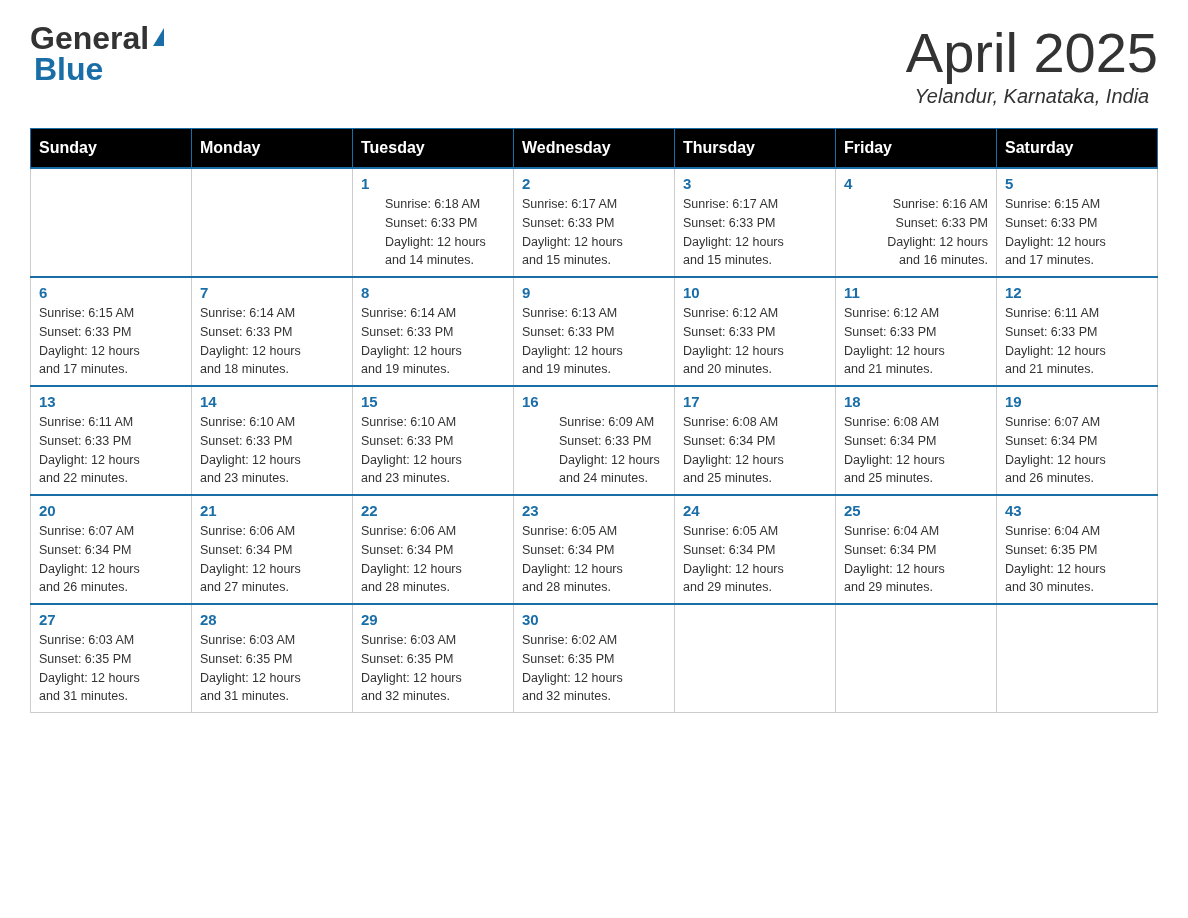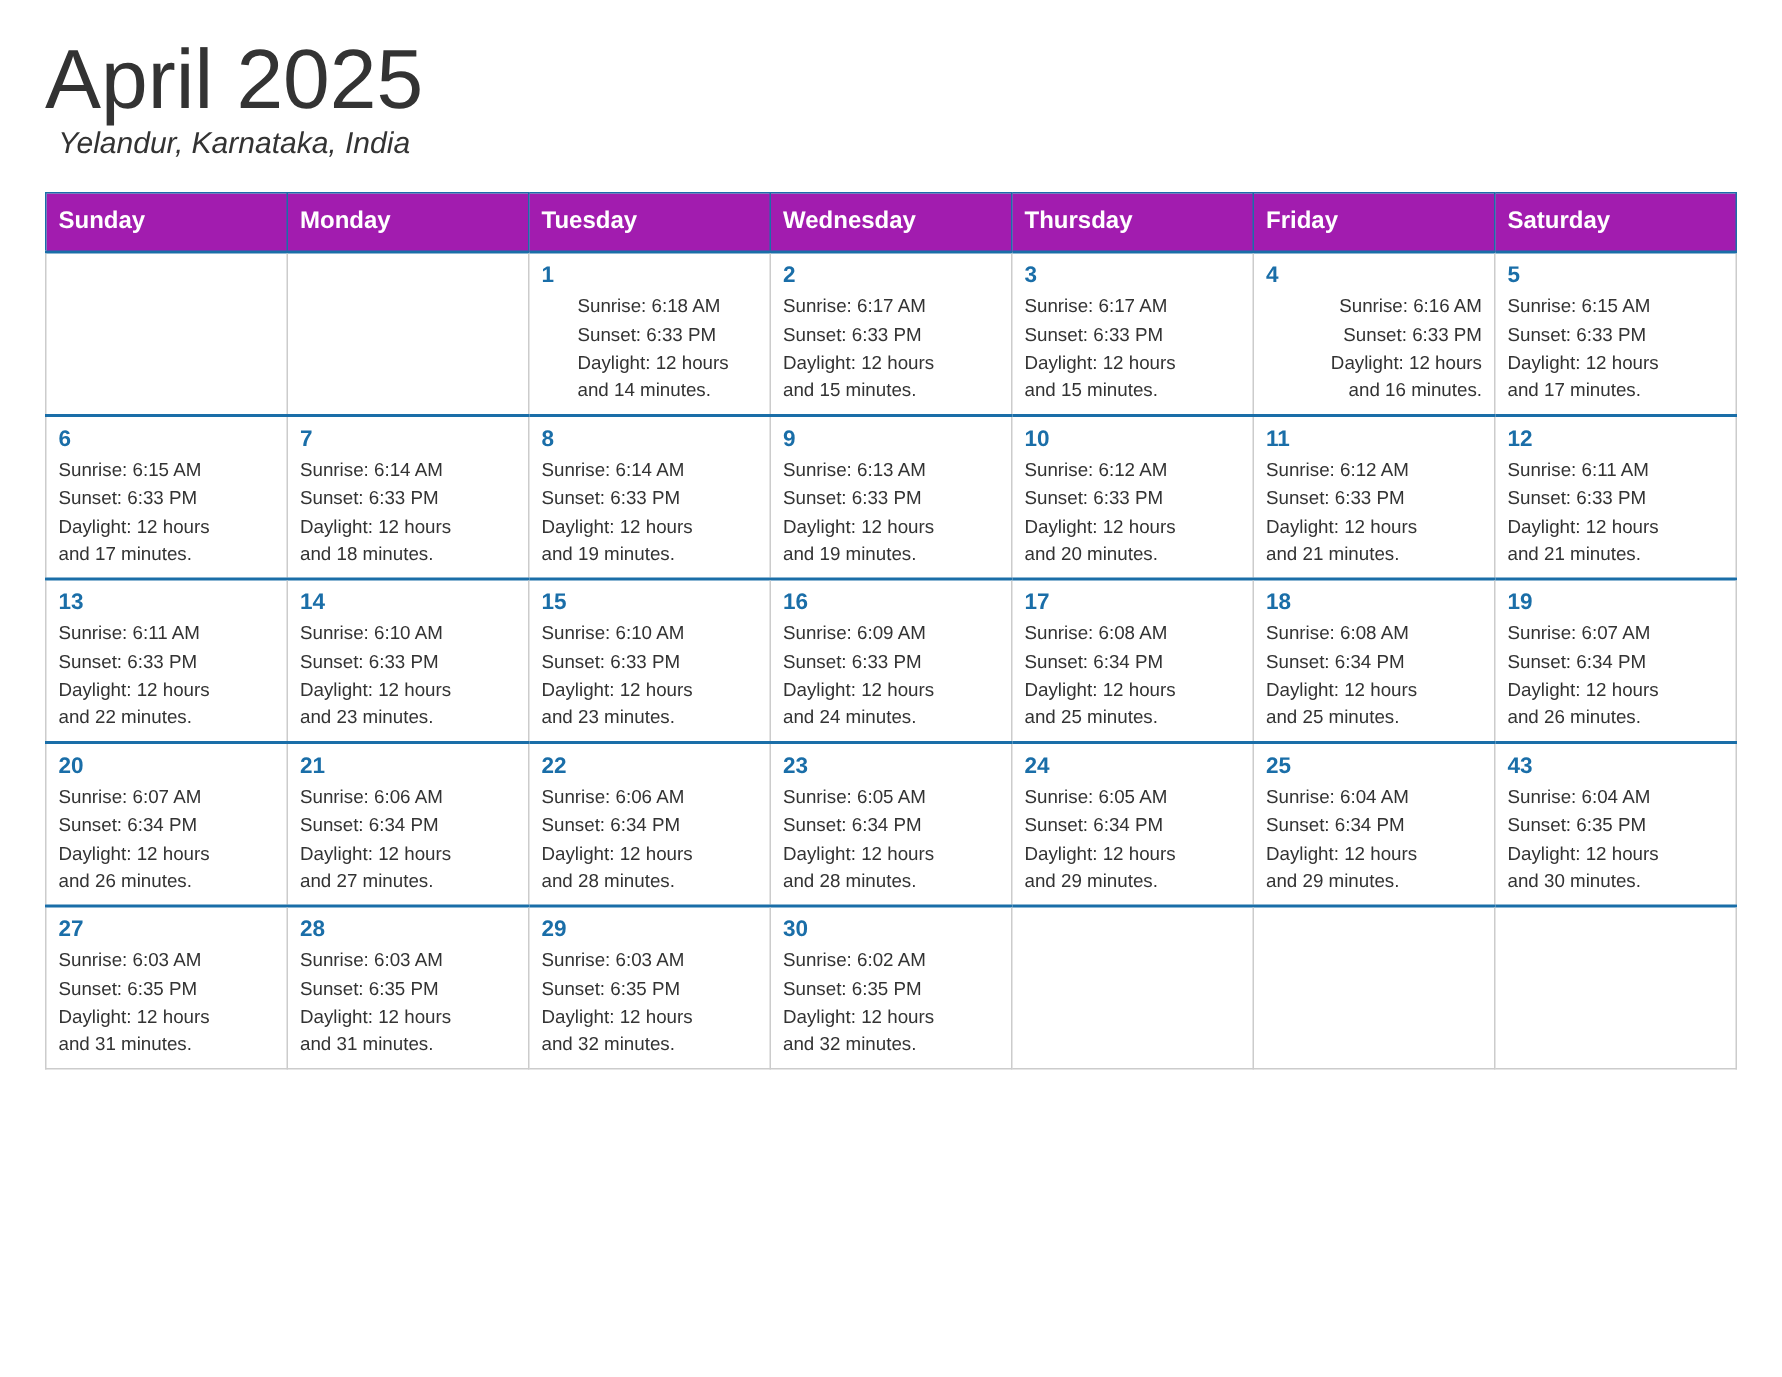--- a/index.html
+++ b/index.html
@@ -24,21 +24,21 @@
     }
     .title-section {
       text-align: center;
     }
     .calendar {
       width: 100%;
       border-collapse: collapse;
       border: 1px solid #ccc;
     }
     .calendar th {
-      background-color: #a21caf;
+      background-color: #000000;
       color: #fff;
       padding: 10px 8px;
       text-align: left;
       font-size: 16px;
       font-weight: bold;
       border: 1px solid #1a6ea8;
     }
     .calendar td {
       vertical-align: top;
       padding: 6px 8px;
@@ -64,20 +64,27 @@
       background: #fff;
     }
     .week-row td {
       border-top: 2px solid #1a6ea8;
     }
   </style>
 </head>
 <body>
 
 <div class="header">
+  <div class="logo">
+    <div style="display:flex; align-items:center;">
+      <span style="font-size:32px; font-weight:bold; color:#333; font-family:Arial,sans-serif;">General</span>
+      <span style="display:inline-block; width:0; height:0; border-left:11px solid transparent; border-bottom:18px solid #1a6ea8; margin-left:4px; margin-bottom:4px;"></span>
+    </div>
+    <span style="font-size:32px; font-weight:bold; color:#1a6ea8; font-family:Arial,sans-serif; margin-top:-6px; padding-left:4px;">Blue</span>
+  </div>
   <div class="title-section">
     <div style="font-size:56px; color:#333; font-weight:normal; font-family:Arial,sans-serif;">April 2025</div>
     <div style="font-size:20px; color:#333; font-style:italic; font-family:Arial,sans-serif;">Yelandur, Karnataka, India</div>
   </div>
 </div>
 
 <table class="calendar">
   <thead>
     <tr>
     <th>Sunday</th>
@@ -197,21 +204,21 @@
         </td>
         <td>
           <span class="day-num">15</span>
           <div class="day-info" style="white-space: pre-line;">Sunrise: 6:10 AM
 Sunset: 6:33 PM
 Daylight: 12 hours
 and 23 minutes.</div>
         </td>
         <td>
           <span class="day-num">16</span>
-          <div class="day-info" style="white-space: pre-line;">Sunrise: 6:09 AM
+          <div class="day-info" style="white-space: pre-line; margin-left: 37px;">Sunrise: 6:09 AM
 Sunset: 6:33 PM
 Daylight: 12 hours
 and 24 minutes.</div>
         </td>
         <td>
           <span class="day-num">17</span>
           <div class="day-info" style="white-space: pre-line;">Sunrise: 6:08 AM
 Sunset: 6:34 PM
 Daylight: 12 hours
 and 25 minutes.</div>

